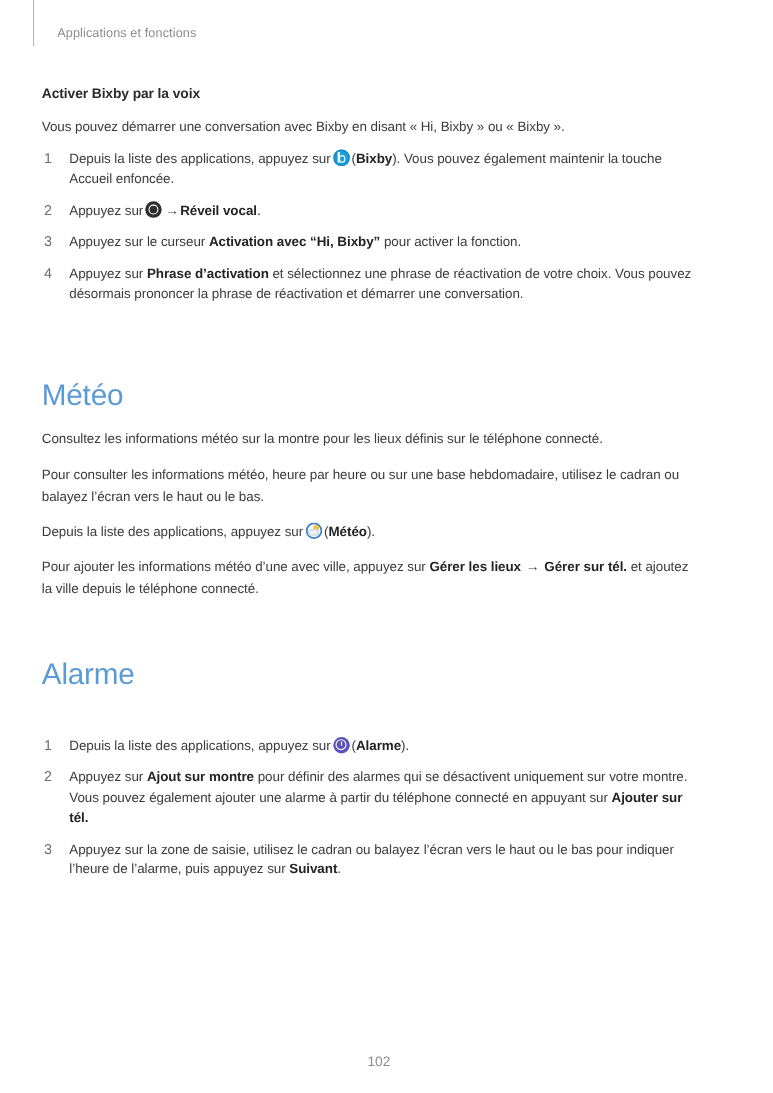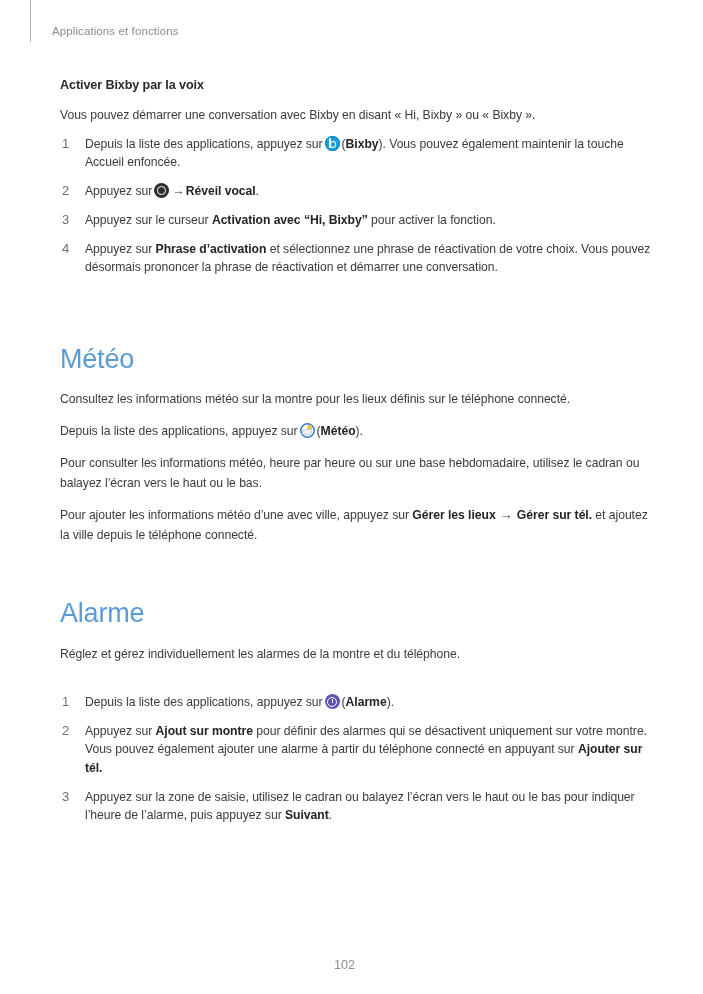--- a/index.html
+++ b/index.html
@@ -37,21 +37,21 @@
     top: 25px;
     font-size: 11.5px;
     color: #8d8d8d;
     letter-spacing: .1px;
     white-space: nowrap;
   }
 
   
   .content {
     position: absolute;
-    left: 60px;
+    left: 38px;
     top: 78px;
     width: 600px;
   }
 
   
   .sub-head {
     font-size: 12.6px;
     font-weight: bold;
     color: #2b2b2b;
     margin: 0 0 14px 0;
@@ -289,28 +289,27 @@
       <li class="step">
         <span class="num">4</span><span>Appuyez sur</span> <b>Phrase d’activation</b><span> et sélectionnez une phrase de réactivation de votre choix. Vous pouvez désormais prononcer la phrase de réactivation et démarrer une conversation.</span>
       </li>
 
     </ul>
 
     <div class="gap-xl"></div>
 
     <h1 class="h1">Météo</h1>
     <p class="para tight">Consultez les informations météo sur la montre pour les lieux définis sur le téléphone connecté.</p>
+    <p class="para tight">Pour consulter les informations météo, heure par heure ou sur une base hebdomadaire, utilisez le cadran ou balayez l’écran vers le haut ou le bas.</p>
     <p class="para tight"><span>Depuis la liste des applications, appuyez sur</span><span class="ic ic-weather"></span><span>(</span><b>Météo</b><span>).</span></p>
-    <p class="para tight">Pour consulter les informations météo, heure par heure ou sur une base hebdomadaire, utilisez le cadran ou balayez l’écran vers le haut ou le bas.</p>
     <p class="para tight"><span>Pour ajouter les informations météo d’une avec ville, appuyez sur </span><b>Gérer les lieux</b> <span class="arrow">→</span> <b>Gérer sur tél.</b><span> et ajoutez la ville depuis le téléphone connecté.</span></p>
 
     <div class="gap-l"></div>
 
     <h1 class="h1">Alarme</h1>
-    <p class="para tight">Réglez et gérez individuellement les alarmes de la montre et du téléphone.</p>
 
 
     <div class="gap-m"></div>
 
 
     <ul class="steps">
 
       <li class="step">
         <span class="num">1</span><span>Depuis la liste des applications, appuyez sur</span><span class="ic ic-alarm"></span><span>(</span><b>Alarme</b><span>).</span>
       </li>

